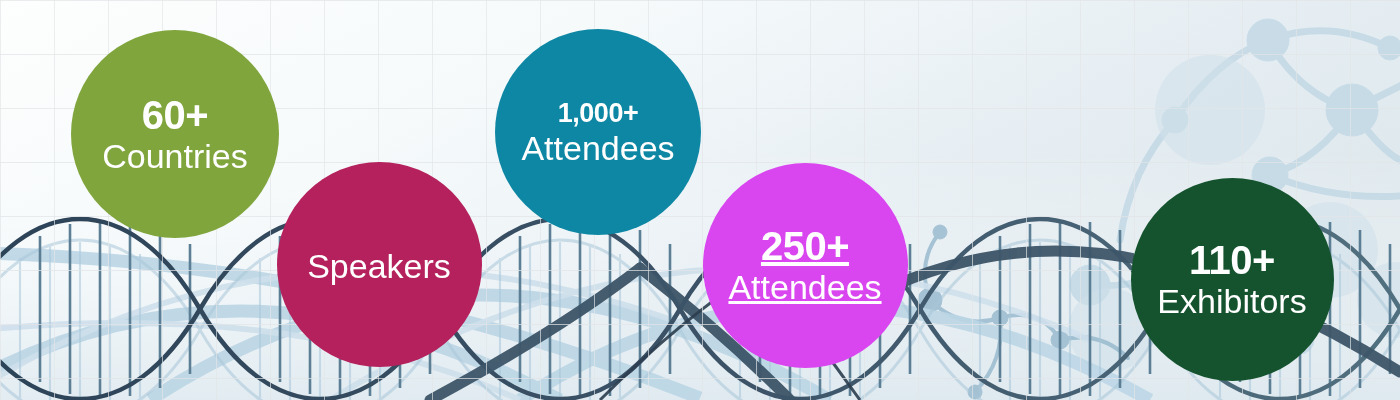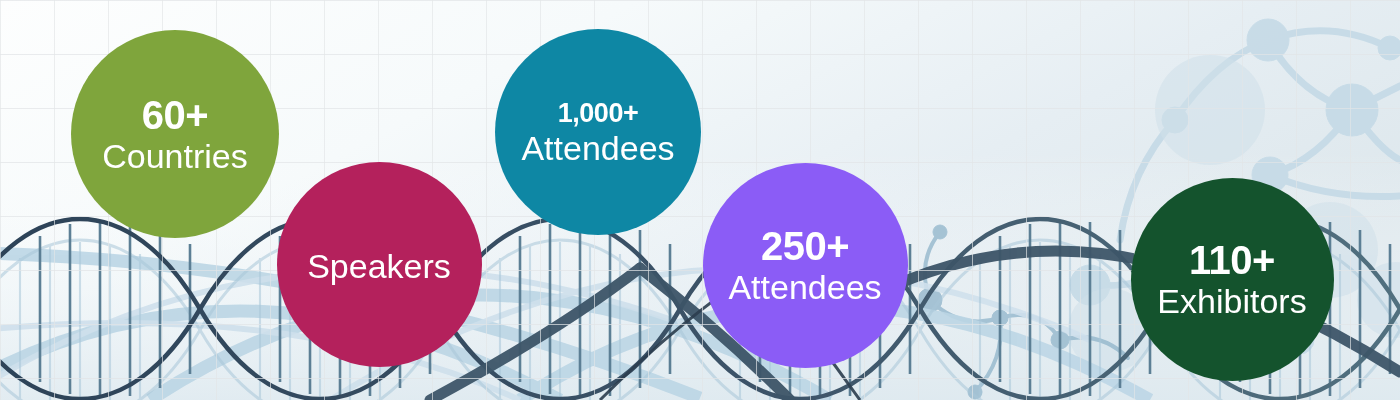--- a/index.html
+++ b/index.html
@@ -235,21 +235,21 @@
     <span class="stat-value" style="font-size: 40px;">60+</span>
     <span class="stat-label" style="font-size: 34px; margin-top: 4px;">Countries</span>
   </div>
   <div class="stat-circle" style="width: 205px; height: 205px; left: 276.5px; top: 161.5px; background: rgb(180, 33, 92);">
     <span class="stat-label" style="font-size: 34px; margin-top: 4px;">Speakers</span>
   </div>
   <div class="stat-circle" style="width: 206px; height: 206px; left: 495px; top: 29px; background: rgb(14, 135, 164);">
     <span class="stat-value" style="font-size: 27px;">1,000+</span>
     <span class="stat-label" style="font-size: 34px; margin-top: 4px;">Attendees</span>
   </div>
-  <div class="stat-circle" style="width: 205px; height: 205px; left: 702.5px; top: 162.5px; background: #8b5cf6;">
+  <div class="stat-circle" style="width: 205px; height: 205px; left: 702.5px; top: 162.5px; background: #d946ef; text-decoration: underline;">
     <span class="stat-value" style="font-size: 40px;">250+</span>
     <span class="stat-label" style="font-size: 34px; margin-top: 4px;">Attendees</span>
   </div>
   <div class="stat-circle" style="width: 203px; height: 203px; left: 1130.5px; top: 177.5px; background: #14532d;">
     <span class="stat-value" style="font-size: 40px;">110+</span>
     <span class="stat-label" style="font-size: 34px; margin-top: 4px; text-align: right;">Exhibitors</span>
   </div>
 
 </div>
 

